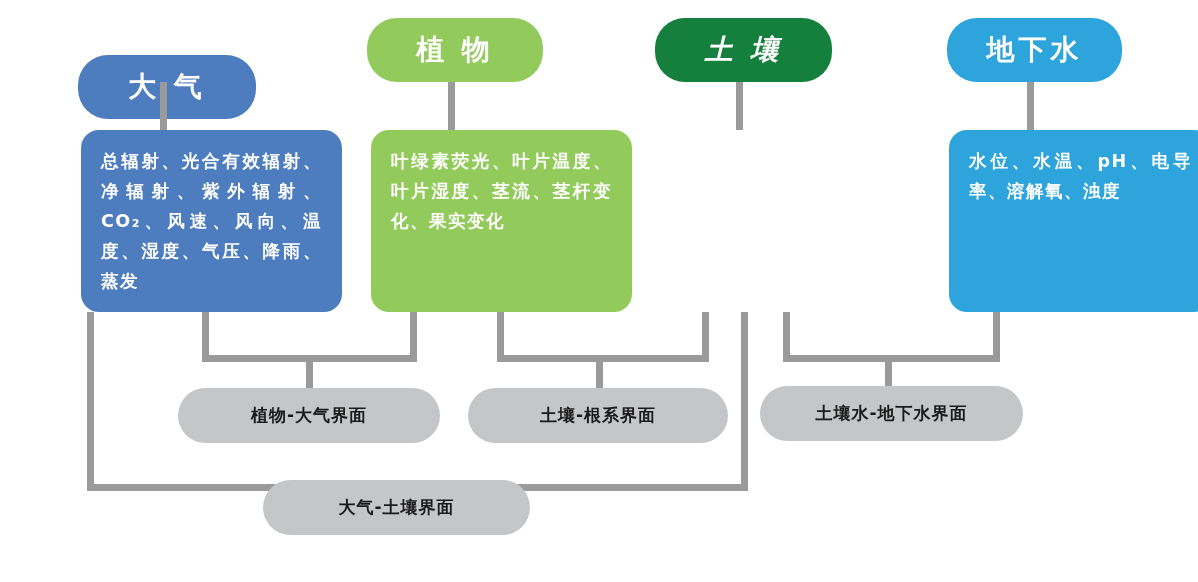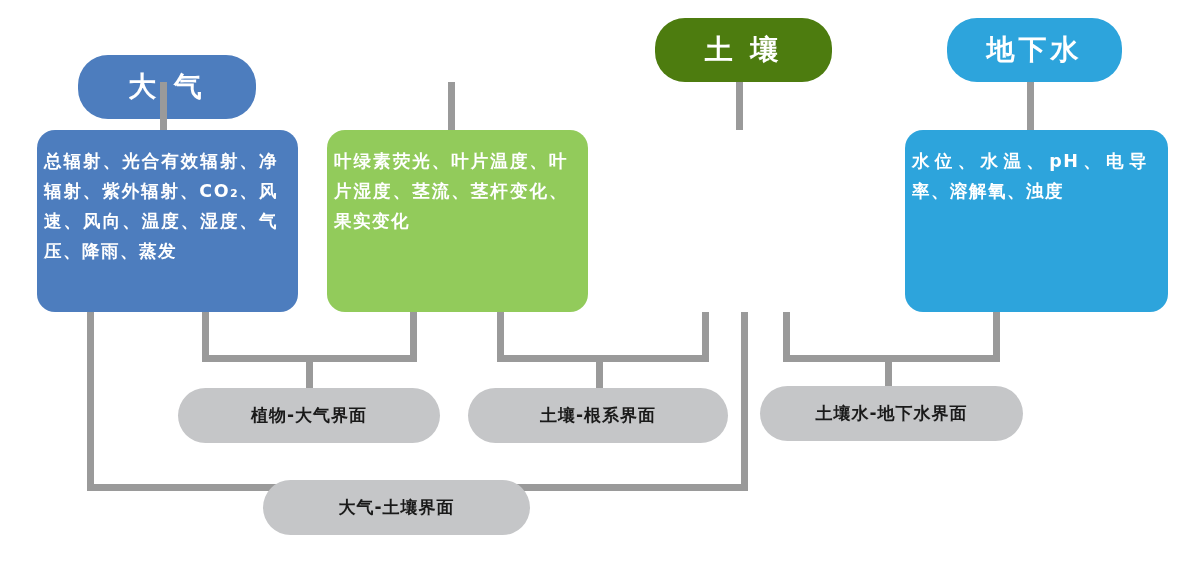--- a/index.html
+++ b/index.html
@@ -28,33 +28,34 @@
     letter-spacing: 4px;
     top: 18px;
   }
   .cbox {
     position: absolute;
     top: 130px;
     height: 182px;
     border-radius: 18px;
     color: #ffffff;
     box-sizing: border-box;
-    padding: 16px 20px 0 7px;
+    padding: 16px 20px 0 20px;
+    margin-left: 44px;
   }
   .cbox .items {
     font-size: 17.5px;
     font-weight: bold;
     line-height: 30px;
     letter-spacing: 1.5px;
     text-align: justify;
     color: #ffffff;
   }
   .c-atm { background: #4d7dbe; }
   .c-pla { background: #92cb5b; }
-  .c-soi { background: #4d7c0f; }
+  .c-soi { background: #15803d; font-style: italic; }
   .c-gro { background: #2da4dc; }
   .line {
     position: absolute;
     background: #9a9a9a;
   }
   .pill {
     position: absolute;
     height: 55px;
     border-radius: 28px;
     background: #c5c6c8;
@@ -66,20 +67,21 @@
     justify-content: center;
     letter-spacing: 1px;
   }
 </style>
 </head>
 <body>
 
 <div class="canvas">
 
   <div class="hdr c-atm" style="left:78px;width:178px;margin-top:37px;">大 气</div>
+  <div class="hdr c-pla" style="left:367px;width:176px;">植 物</div>
   <div class="hdr c-soi" style="left:655px;width:177px;">土 壤</div>
   <div class="hdr c-gro" style="left:947px;width:175px;">地下水</div>
 
   <div class="line" style="left:160px;top:82px;width:7px;height:48px;"></div>
   <div class="line" style="left:448px;top:82px;width:7px;height:48px;"></div>
   <div class="line" style="left:736px;top:82px;width:7px;height:48px;"></div>
   <div class="line" style="left:1027px;top:82px;width:7px;height:48px;"></div>
 
   <div class="cbox c-atm" style="left:37px;width:261px;">
     <div class="items">总辐射、光合有效辐射、净辐射、紫外辐射、CO₂、风速、风向、温度、湿度、气压、降雨、蒸发</div>

